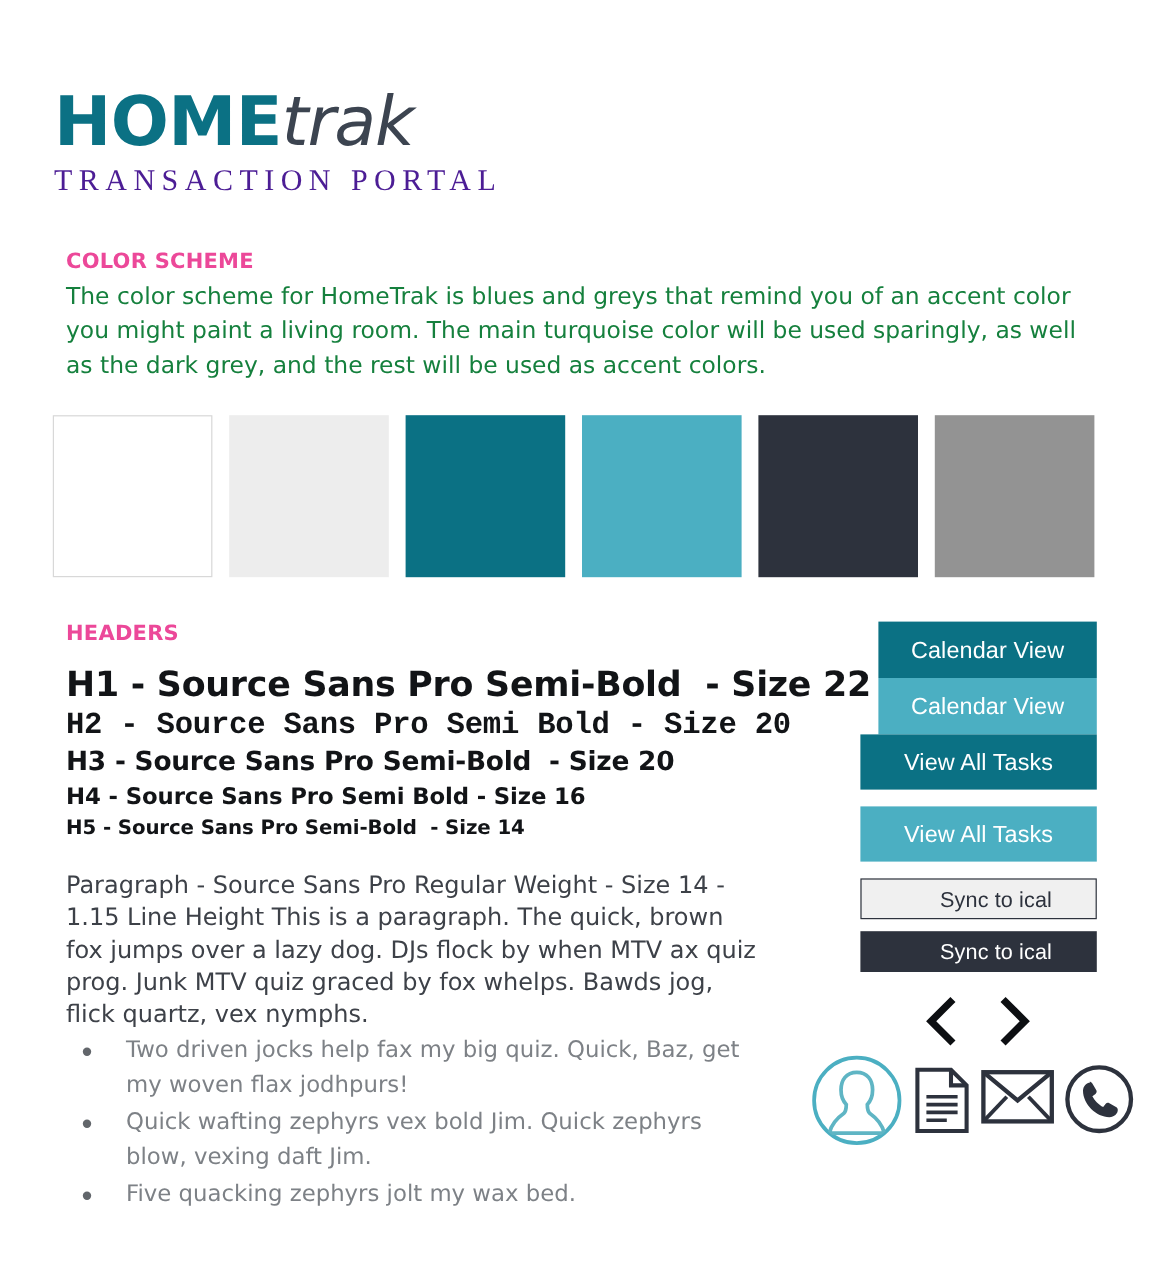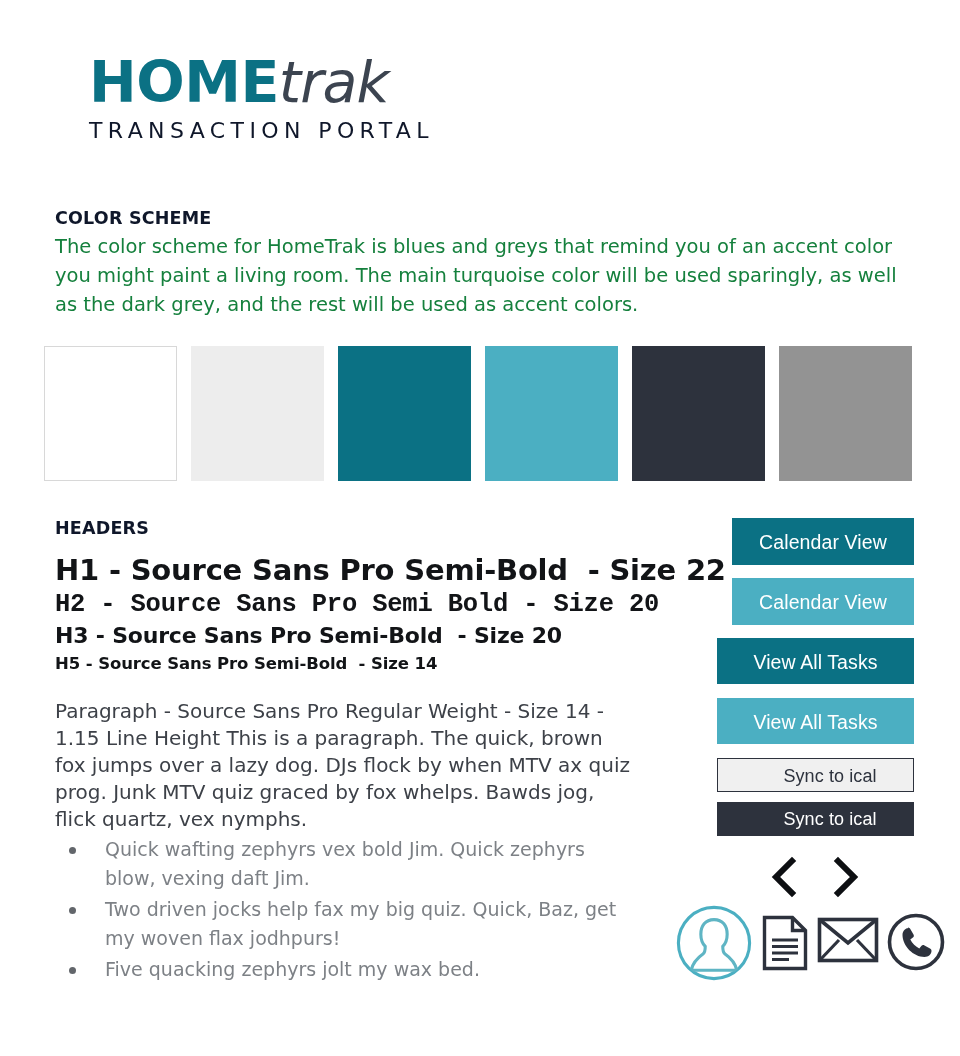--- a/index.html
+++ b/index.html
@@ -19,47 +19,47 @@
   
   .header {
     position: absolute;
     left: 0; top: 0;
     width: 960px;
     height: 190px;
   }
   .logo {
     position: absolute;
     left: 45px;
-    top: 51px;
-    margin-left: 44px;
+    top: 71px;
   }
   .logo-word {
     font-size: 57px;
     line-height: 62px;
     letter-spacing: -0.5px;
     white-space: nowrap;
   }
   .logo-home {
     font-weight: 700;
     color: #0b7184;
   }
   .logo-trak {
     font-weight: 400;
     font-style: italic;
     color: #3c4450;
     letter-spacing: -1px;
   }
   .logo-sub {
-    font-size: 22px;
+    font-size: 25px;
     line-height: 28px;
     letter-spacing: 5.4px;
-    color: #0f172a;
+    color: #4c1d95;
     font-weight: 400;
     margin-top: 4px;
     white-space: nowrap;
+    font-family: Liberation Serif, serif;
   }
   .style-guide-title {
     position: absolute;
     right: 55px;
     top: 96px;
     font-size: 43px;
     line-height: 50px;
     font-weight: 400;
     color: #2d323d;
     letter-spacing: -0.2px;
@@ -70,21 +70,21 @@
   .color-scheme {
     position: absolute;
     left: 55px;
     top: 208px;
     width: 860px;
   }
   .section-title {
     font-size: 17.5px;
     font-weight: 700;
     letter-spacing: 0.2px;
-    color: #0f172a;
+    color: #ec4899;
     margin: 0 0 4px 0;
   }
   .scheme-desc {
     font-size: 19.5px;
     line-height: 29px;
     color: #15803d;
     font-weight: 400;
     margin: 0;
     width: 856px;
   }
@@ -188,21 +188,21 @@
     text-align: center;
     border: none;
     cursor: pointer;
     letter-spacing: 0.1px;
   }
   .btn-calendar {
     width: 182px;
     height: 47px;
     line-height: 47px;
     margin-left: 72px;
-    margin-bottom: 13px;
+    margin-bottom: 0;
     color: #ffffff;
     text-align: center;
   }
   .btn-tasks {
     width: 197px;
     height: 46px;
     line-height: 46px;
     margin-left: 57px;
     margin-bottom: 14px;
     color: #ffffff;
@@ -280,27 +280,28 @@
   <div class="swatch" id="sw4" style="background: rgb(45, 50, 61);"></div>
   <div class="swatch" id="sw5" style="background: rgb(147, 147, 147);"></div>
 </div>
 
 <div class="left-col">
   <h2 class="section-title">HEADERS</h2>
 
   <p class="h-sample h1-sample">H1 - Source Sans Pro Semi-Bold  - Size 22</p>
   <p class="h-sample h2-sample">H2 - Source Sans Pro Semi Bold - Size 20</p>
   <p class="h-sample h3-sample">H3 - Source Sans Pro Semi-Bold  - Size 20</p>
+  <p class="h-sample h4-sample">H4 - Source Sans Pro Semi Bold - Size 16</p>
   <p class="h-sample h5-sample">H5 - Source Sans Pro Semi-Bold  - Size 14</p>
 
   <p class="paragraph-sample">Paragraph - Source Sans Pro Regular Weight - Size 14 - 1.15 Line Height This is a paragraph. The quick, brown fox jumps over a lazy dog. DJs flock by when MTV ax quiz prog. Junk MTV quiz graced by fox whelps. Bawds jog, flick quartz, vex nymphs.</p>
 
   <ul class="bullet-list">
+    <li class="bullet-item">Two driven jocks help fax my big quiz. Quick, Baz, get my woven flax jodhpurs!</li>
     <li class="bullet-item">Quick wafting zephyrs vex bold Jim. Quick zephyrs blow, vexing daft Jim.</li>
-    <li class="bullet-item">Two driven jocks help fax my big quiz. Quick, Baz, get my woven flax jodhpurs!</li>
     <li class="bullet-item">Five quacking zephyrs jolt my wax bed.</li>
   </ul>
 </div>
 
 <div class="right-col">
 
   <button class="btn btn-calendar bg-teal-dark">Calendar View</button>
   <button class="btn btn-calendar bg-teal-light">Calendar View</button>
   <button class="btn btn-tasks bg-teal-dark">View All Tasks</button>
   <button class="btn btn-tasks bg-teal-light">View All Tasks</button>

